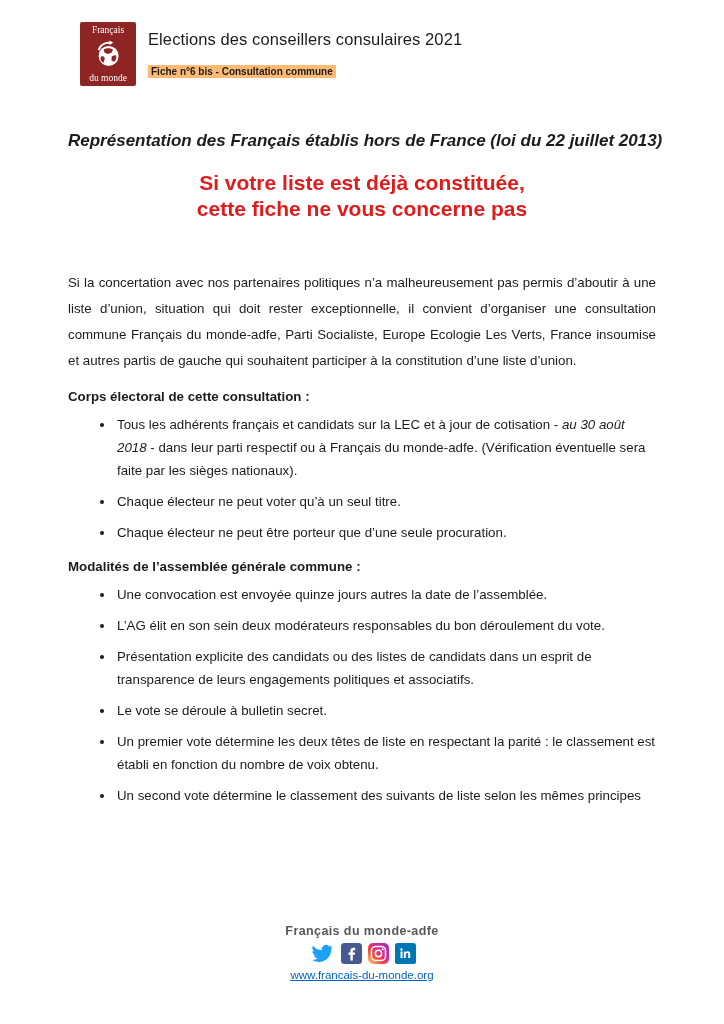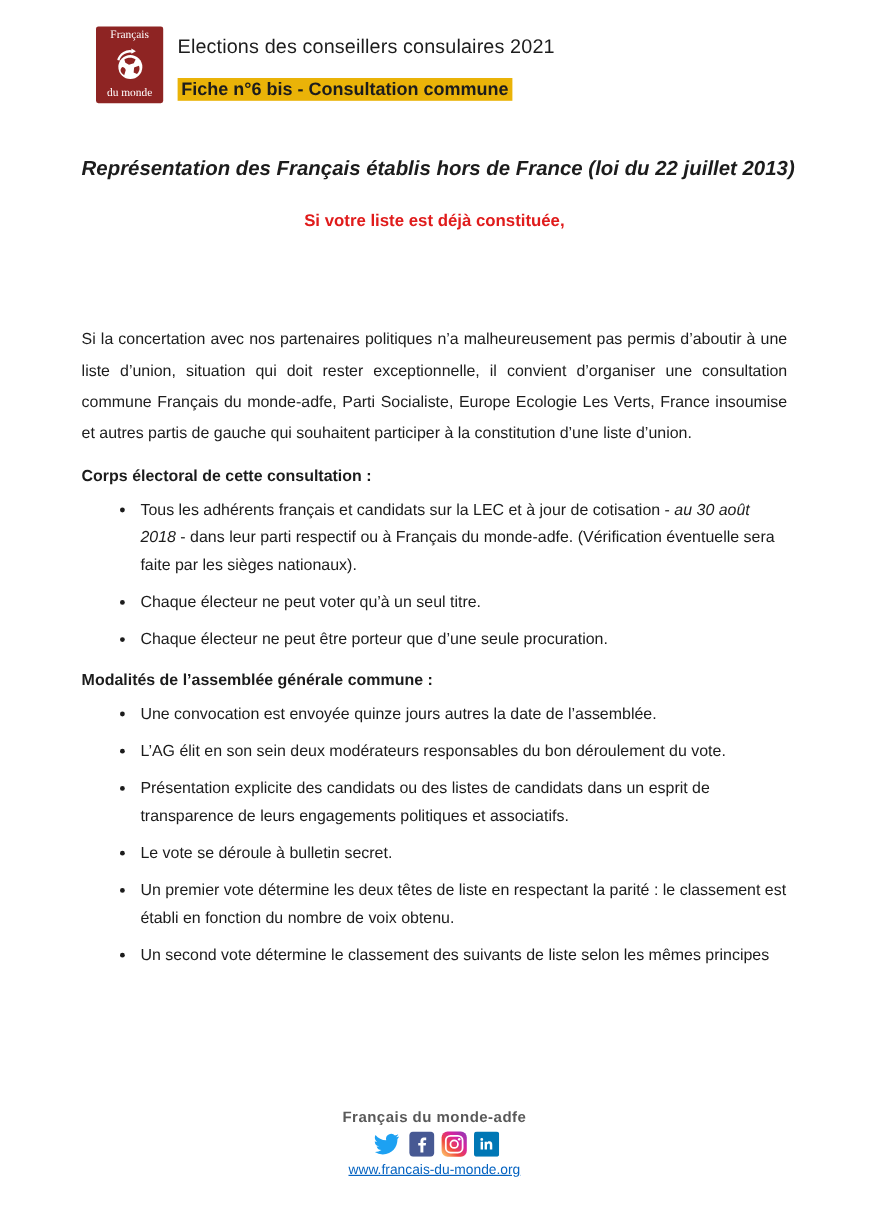--- a/index.html
+++ b/index.html
@@ -25,37 +25,37 @@
     padding: 3px 2px;
     color: #fff;
   }
   .logo-text { font-size: 9.5px; line-height: 10px; white-space: nowrap; font-family: Liberation Serif, serif; }
   .doc-title {
     position: absolute; left: 148px; top: 30px;
     font-size: 16.5px; font-weight: normal; letter-spacing: 0.1px;
   }
   .doc-badge {
     position: absolute; left: 148px; top: 65px;
-    font-size: 15px; font-weight: bold;
-    background: #eab308;
+    font-size: 10px; font-weight: bold;
+    background: #fdba74;
     padding: 1px 3px;
   }
 
   
   .law-line {
     position: absolute; left: 68px; top: 131px;
     font-size: 17px; font-weight: bold; font-style: italic;
   }
 
   
   .notice {
     position: absolute; left: 68px; top: 170px; width: 588px;
     text-align: center;
     color: #e01b1b;
-    font-size: 14px; font-weight: bold; line-height: 26px;
+    font-size: 21px; font-weight: bold; line-height: 26px;
   }
 
   
   .doc-body {
     position: absolute; left: 68px; top: 270px; width: 588px;
     font-size: 13.3px;
   }
   .lead { margin: 0; line-height: 26px; text-align: justify; }
   .section-heading {
     font-size: 13.3px; font-weight: bold;
@@ -104,20 +104,21 @@
     <span class="logo-text">du monde</span>
   </div>
 
   <div class="doc-title">Elections des conseillers consulaires 2021</div>
   <div class="doc-badge">Fiche n°6 bis - Consultation commune</div>
 
   <div class="law-line">Représentation des Français établis hors de France (loi du 22 juillet 2013)</div>
 
   <div class="notice">
     <div>Si votre liste est déjà constituée,</div>
+    <div>cette fiche ne vous concerne pas</div>
   </div>
 
   <div class="doc-body">
     <p class="lead">Si la concertation avec nos partenaires politiques n’a malheureusement pas permis d’aboutir à une liste d’union, situation qui doit rester exceptionnelle, il convient d’organiser une consultation commune Français du monde-adfe, Parti Socialiste, Europe Ecologie Les Verts, France insoumise et autres partis de gauche qui souhaitent participer à la constitution d’une liste d’union.</p>
 
     <div class="section-heading">Corps électoral de cette consultation :</div>
     <ul class="bullets">
       <li>
         <span>Tous les adhérents français et candidats sur la LEC et à jour de cotisation - </span><span class="it">au 30 août 2018</span><span> - dans leur parti respectif ou à Français du monde-adfe. (Vérification éventuelle sera faite par les sièges nationaux).</span>
       </li>

